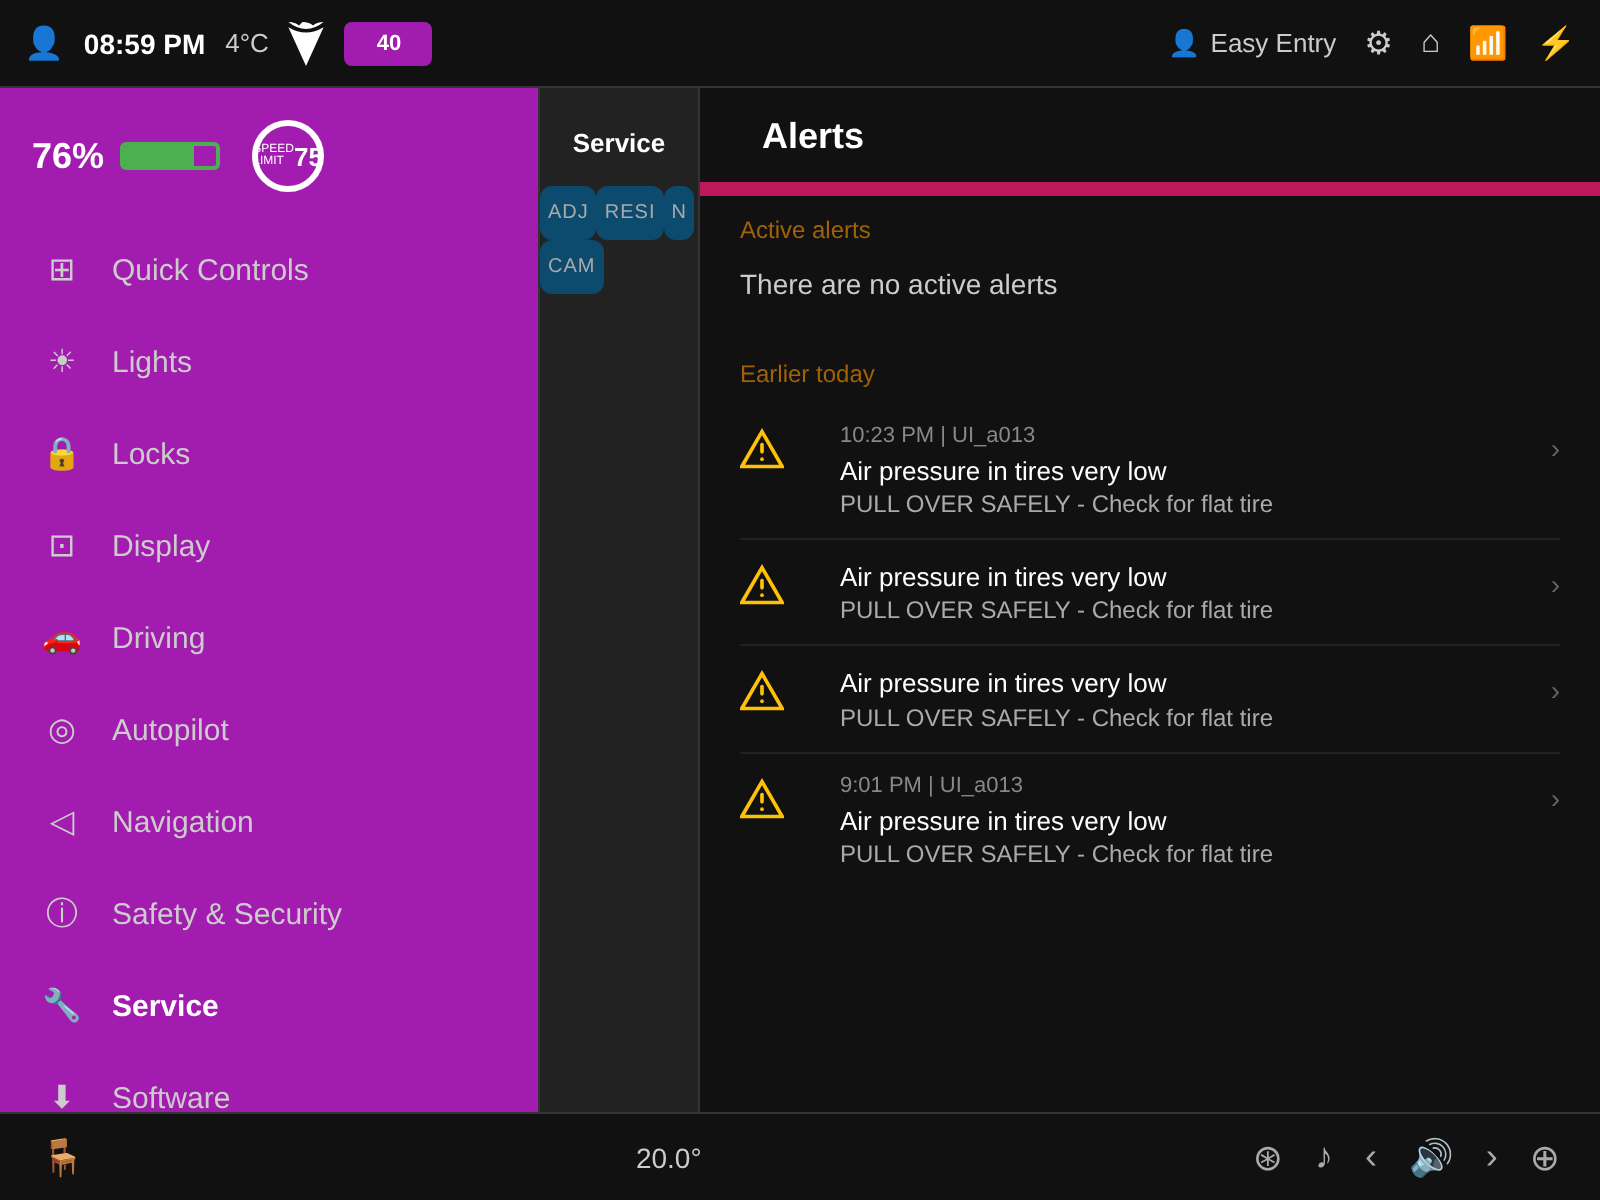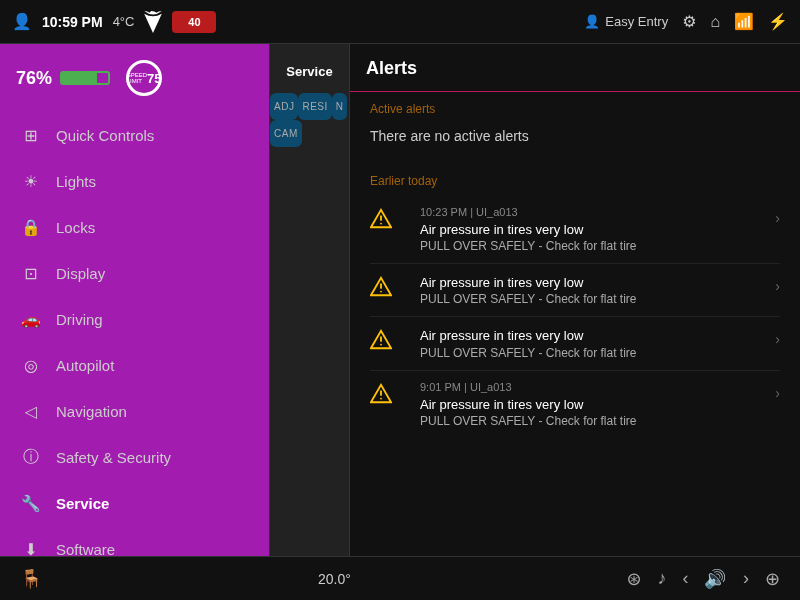--- a/index.html
+++ b/index.html
@@ -31,21 +31,21 @@
     .status-time { font-size: 14px; font-weight: bold; color: #fff; }
     .status-temp { font-size: 13px; color: #ccc; }
     .tesla-logo {
       width: 18px;
       height: 22px;
       fill: #fff;
     }
     .speed-badge {
       width: 44px;
       height: 22px;
-      background: #b91c1c;
+      background: #a21caf;
       border-radius: 4px;
       display: flex;
       align-items: center;
       justify-content: center;
       font-size: 11px;
       font-weight: bold;
       color: #fff;
     }
     .status-right {
       display: flex;
@@ -190,22 +190,22 @@
     
     .alerts-panel {
       flex: 1;
       background: #111;
       display: flex;
       flex-direction: column;
       overflow-y: auto;
     }
 
     .alerts-header {
-      padding: 14px 16px 8px;
-      border-bottom: 1px solid #be185d;
+      padding: 14px 31px 8px;
+      border-bottom: 7px solid #be185d;
     }
     .alerts-title {
       font-size: 18px;
       font-weight: bold;
       color: #fff;
       margin-bottom: 4px;
     }
 
     .alerts-section {
       padding: 10px 20px;
@@ -288,21 +288,21 @@
       align-items: center;
     }
     .bottom-icon { font-size: 18px; color: #aaa; cursor: pointer; }
   </style>
 </head>
 <body>
 
 <div class="status-bar">
   <div class="status-left">
     <span style="font-size:16px;">👤</span>
-    <span class="status-time">10:59 PM</span>
+    <span class="status-time">08:59 PM</span>
     <span class="status-temp">4°C</span>
 
     <svg class="tesla-logo" viewBox="0 0 200 250" xmlns="http://www.w3.org/2000/svg">
       <path fill="#fff" d="M100 250 L0 30 Q50 60 100 60 Q150 60 200 30 Z M0 0 Q50 40 100 40 Q150 40 200 0 Q160 0 140 20 Q120 0 80 0 Q60 20 60 20 Q40 0 0 0Z"></path>
     </svg>
     <div class="speed-badge">
       <span>40</span>
     </div>
   </div>
   <div class="status-right">

